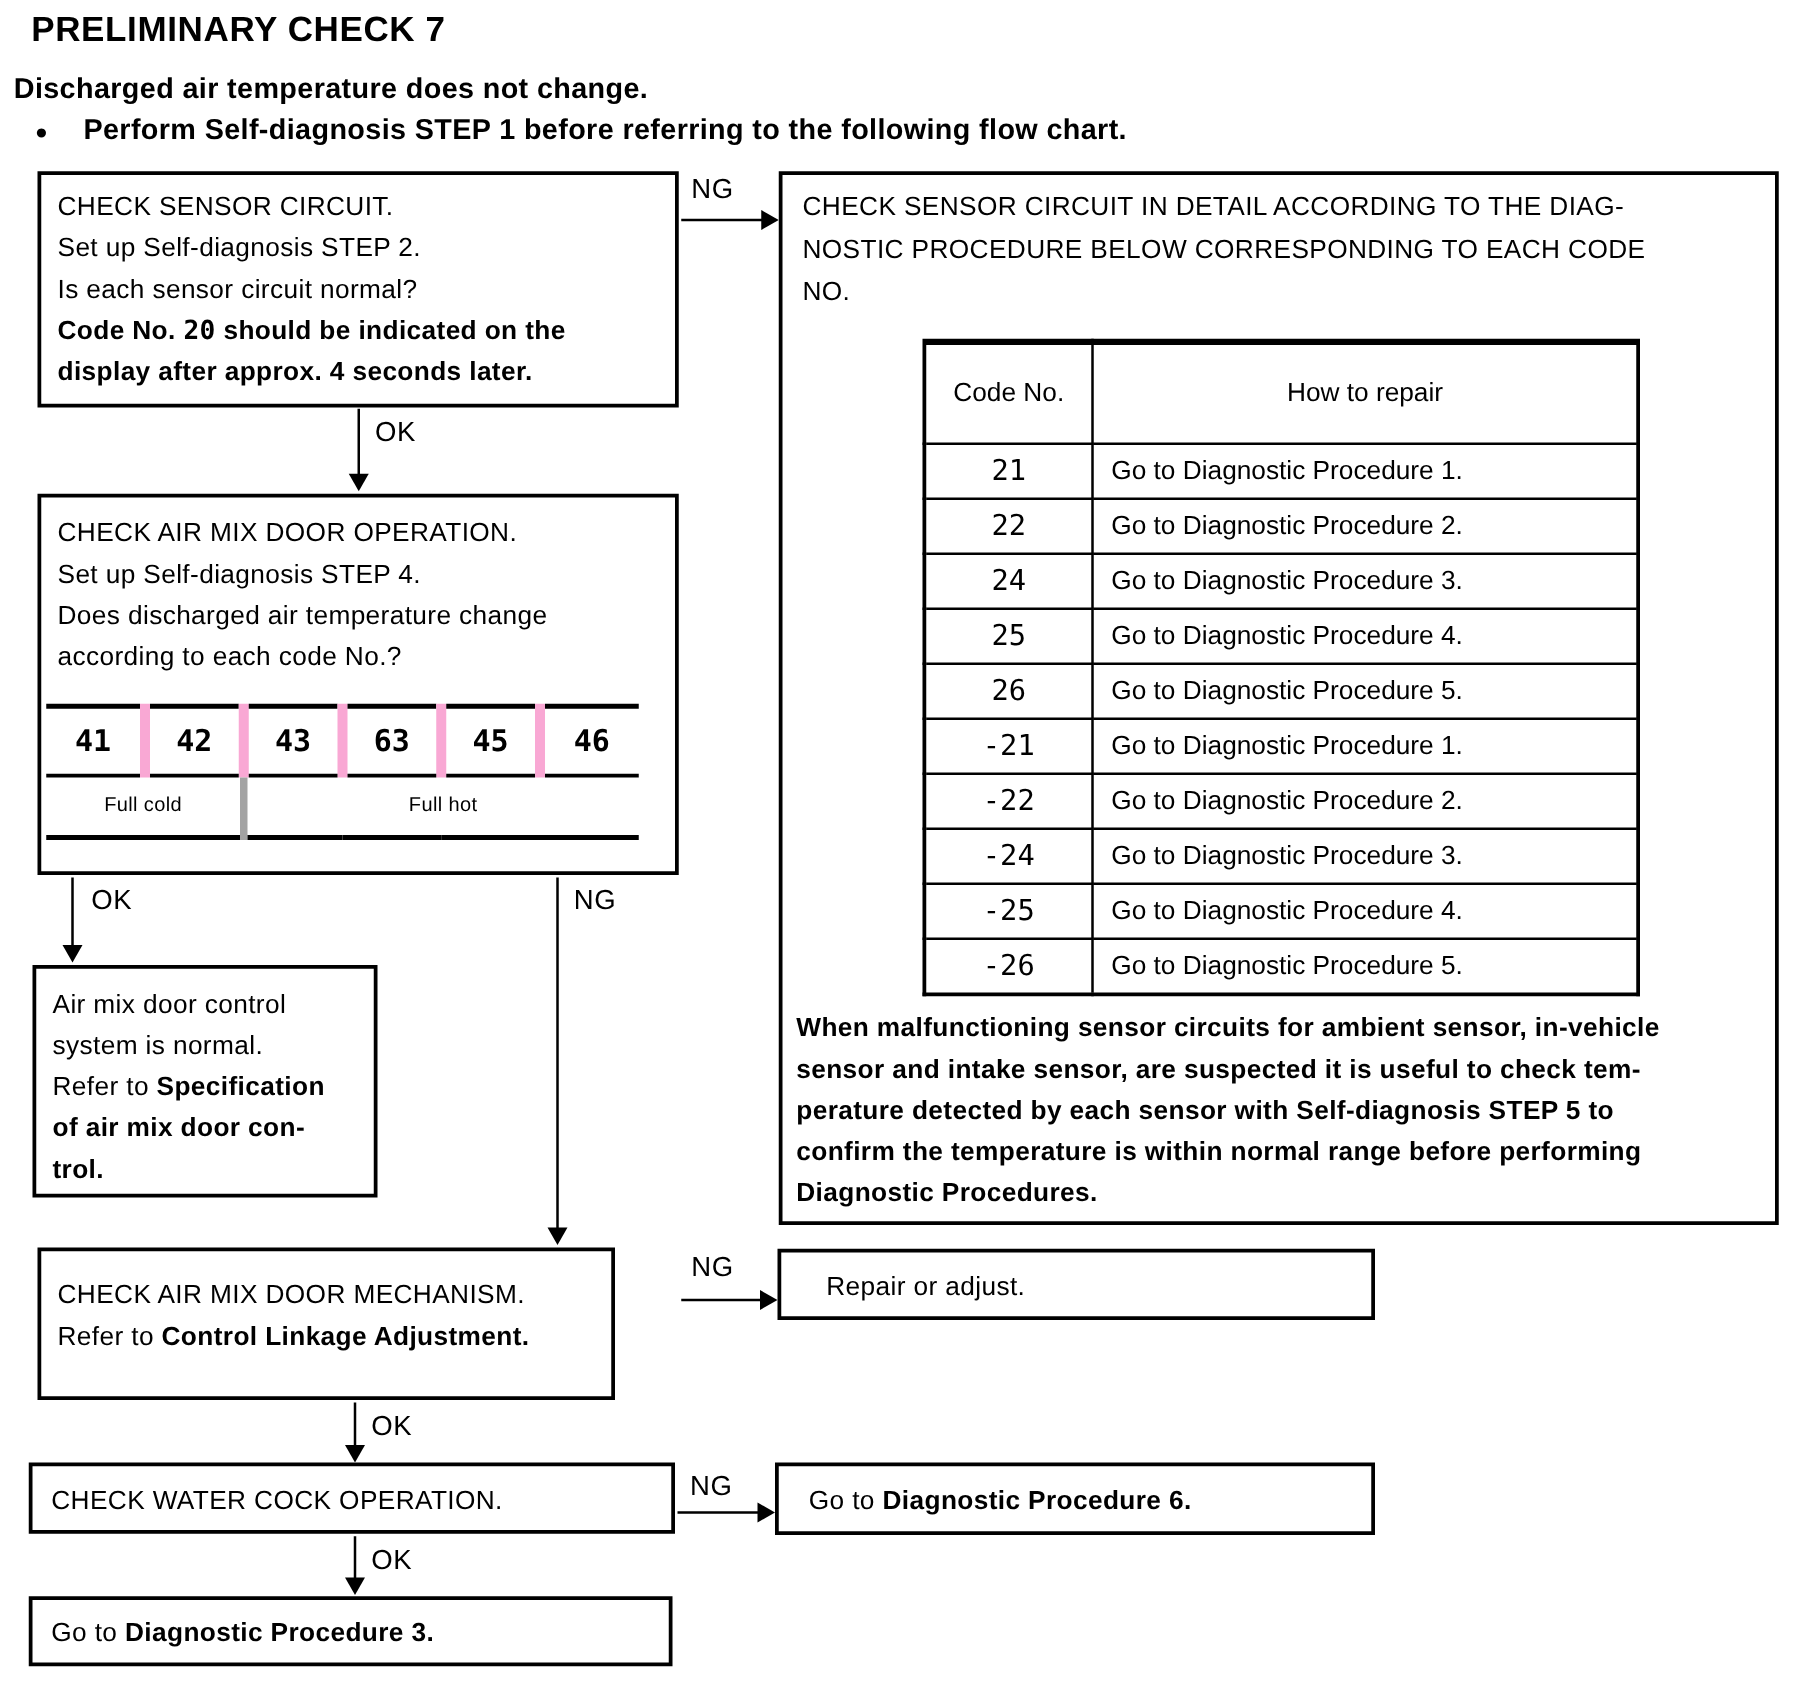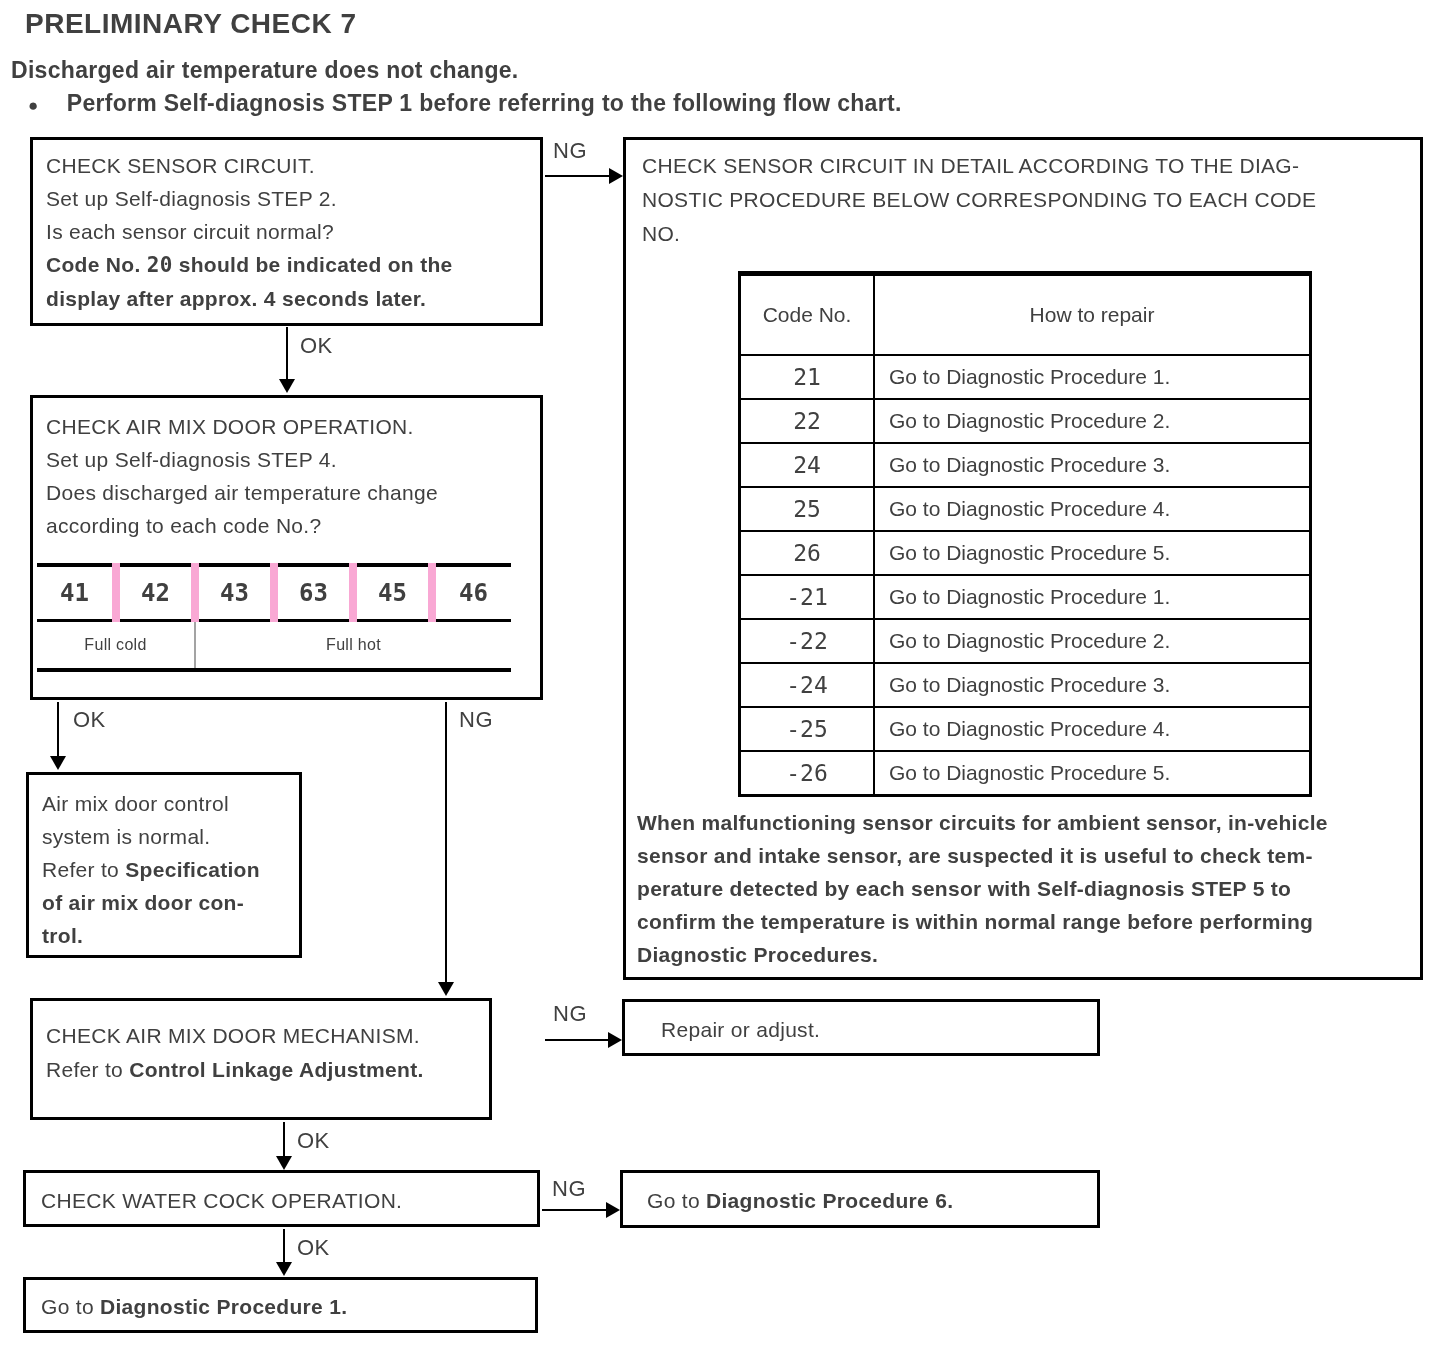--- a/index.html
+++ b/index.html
@@ -1,18 +1,18 @@
 <!DOCTYPE html>
 <html><head>
 <meta charset="utf-8">
 <style>
   html,body { margin:0; padding:0; background:#fff; }
   .page {
     position:relative; width:1456px; height:1352px; background:#ffffff;
-    font-family:"Liberation Sans", sans-serif; color:#404040;
+    font-family:"Liberation Sans", sans-serif; color:#000000;
   }
   .abs { position:absolute; box-sizing:border-box; }
   .title { font-size:28px; font-weight:bold; letter-spacing:0.5px; }
   .subtitle { font-size:23px; font-weight:bold; letter-spacing:0.3px; }
   .note { font-size:23px; font-weight:bold; letter-spacing:0.3px; }
   .bullet { font-size:17px; }
   .box { border:3px solid #000; background:#fff; }
   .boxtext { font-size:21px; line-height:33px; letter-spacing:0.3px; }
   .b { font-weight:bold; }
   .lbl { font-size:22px; letter-spacing:0.5px; }
@@ -31,21 +31,21 @@
   table.dtable td.code { width:130px; text-align:center; font-size:23px; }
   table.dtable td.repair { padding-left:14px; text-align:left; }
 
   
   table.mtable { border-collapse:collapse; width:474px; table-layout:fixed;
                  border-top:4px solid #000; border-bottom:4px solid #000; }
   table.mtable td { height:50px; text-align:center; }
   table.mtable tr.codes td { border-bottom:3px solid #000; font-size:24px; }
   table.mtable tr.codes td + td { border-left:8px solid #f9a8d4; }
   table.mtable tr.temps td { height:44px; font-size:16px; letter-spacing:0.3px; }
-  table.mtable tr.temps td.hot { border-left:2px solid #a3a3a3; }
+  table.mtable tr.temps td.hot { border-left:6px solid #a3a3a3; }
 </style>
 </head>
 <body>
 
 <div class="page">
 
   <div class="abs title" style="left:25px; top:8px;">PRELIMINARY CHECK 7</div>
   <div class="abs subtitle" style="left:11px; top:57px;">Discharged air temperature does not change.</div>
   <div class="abs" style="left:28px; top:90px;">
     <span class="bullet">●</span>
@@ -197,15 +197,15 @@
   <div class="abs lbl" style="left:552px; top:1176px;">NG</div>
   <div class="abs hline" style="left:542px; top:1209px; width:66px;"></div>
   <div class="abs ah-right" style="left:606px; top:1202px;"></div>
 
   <div class="abs box boxtext" style="left:620px; top:1170px; width:480px; height:58px; padding:11px 24px;"><span>Go to </span><span class="b">Diagnostic Procedure 6.</span></div>
 
   <div class="abs lbl" style="left:297px; top:1235px;">OK</div>
   <div class="abs vline" style="left:283px; top:1229px; height:35px;"></div>
   <div class="abs ah-down" style="left:276px; top:1262px;"></div>
 
-  <div class="abs box boxtext" style="left:23px; top:1277px; width:515px; height:56px; padding:10px 15px;"><span>Go to </span><span class="b">Diagnostic Procedure 1.</span></div>
+  <div class="abs box boxtext" style="left:23px; top:1277px; width:515px; height:56px; padding:10px 15px;"><span>Go to </span><span class="b">Diagnostic Procedure 3.</span></div>
 
 </div>
 
 </body></html>

